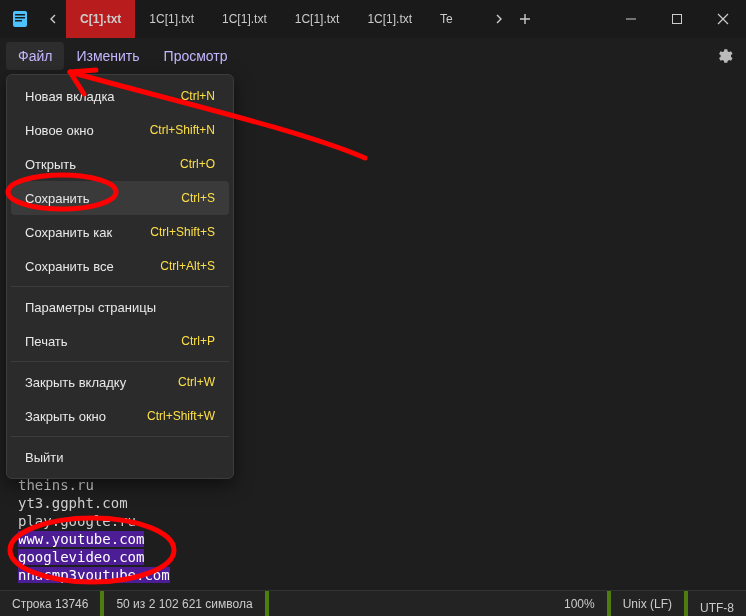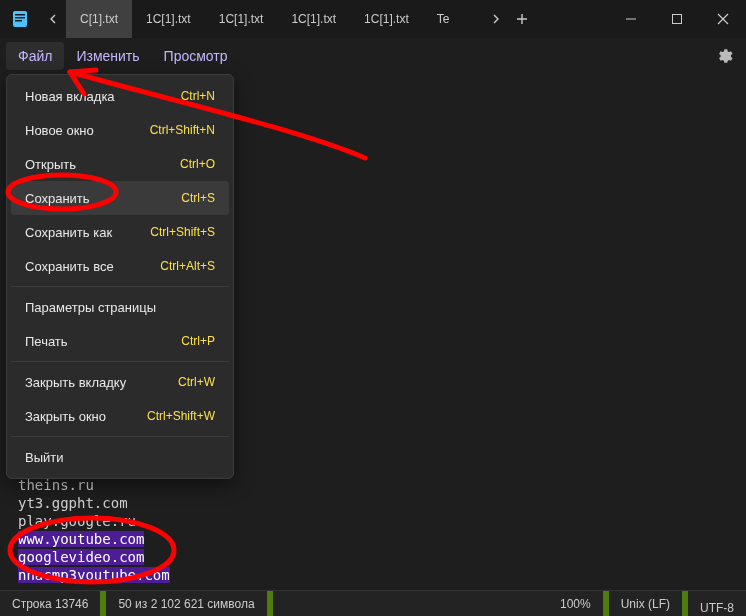--- a/index.html
+++ b/index.html
@@ -4,41 +4,41 @@
 <style>
   * { margin: 0; padding: 0; box-sizing: border-box; }
   html, body { width: 746px; height: 616px; overflow: hidden; font-family: "Segoe UI", Arial, sans-serif; background: #1e1e1e; color: #d4d4d4; }
   .window { width: 746px; height: 616px; background: #1e1e1e; display: flex; flex-direction: column; position: relative; }
   
   .titlebar { height: 38px; background: #1a1a1a; display: flex; align-items: center; }
   .app-icon { width: 40px; display: flex; align-items: center; justify-content: center; color: #4cc2ff; }
   .tabs { display: flex; align-items: center; height: 38px; flex: 1; overflow: hidden; }
   .nav-btn { width: 26px; height: 38px; display: flex; align-items: center; justify-content: center; color: #cccccc; }
   .tab { height: 38px; padding: 0 14px; display: flex; align-items: center; font-size: 12px; color: #cccccc; min-width: 60px; }
-  .tab.active { background: #404040; }
+  .tab.active { background: #b91c1c; font-weight: bold; }
   .win-controls { display: flex; }
   .win-btn { width: 46px; height: 38px; display: flex; align-items: center; justify-content: center; color: #cccccc; }
   
   .menubar { height: 36px; background: #1e1e1e; display: flex; align-items: center; padding: 0 6px; position: relative; }
   .menu-item { padding: 6px 12px; font-size: 14px; color: #c4b5fd; border-radius: 4px; }
   .menu-item.active { background: #2d2d2d; }
   .settings-btn { margin-left: auto; width: 32px; height: 32px; display: flex; align-items: center; justify-content: center; color: #cccccc; }
   
   .dropdown { position: absolute; left: 6px; top: 74px; width: 228px; background: #2b2b2b; border: 1px solid #3c3c3c; border-radius: 6px; box-shadow: 0 6px 18px rgba(0,0,0,0.5); padding: 4px; z-index: 10; }
   .dd-item { display: flex; align-items: center; justify-content: space-between; height: 34px; padding: 0 14px; font-size: 13px; color: #e8e8e8; border-radius: 4px; }
   .dd-item.hover { background: #3a3a3a; }
   .dd-shortcut { font-size: 12px; color: #fde047; }
   .dd-sep { height: 1px; background: #3c3c3c; margin: 3px 0; }
   
   .content { flex: 1; padding: 0 18px 6px 18px; font-family: Consolas, monospace; font-size: 14px; line-height: 18px; display: flex; flex-direction: column; justify-content: flex-end; color: #d0d0d0; overflow: hidden; }
   .text-line { white-space: pre; }
   .sel { background: #4c1d95; color: #ffffff; }
   
   .statusbar { height: 26px; background: #232323; border-top: 1px solid #333; display: flex; align-items: center; font-size: 12px; color: #cccccc; }
-  .st-item { padding: 0 12px; height: 26px; display: flex; align-items: center; border-right: 6px solid #4d7c0f; }
+  .st-item { padding: 0 12px; height: 26px; display: flex; align-items: center; border-right: 4px solid #4d7c0f; }
   .st-item.noborder { border-right: none; margin-top: 8px; }
   .st-spacer { flex: 1; }
   
   .anno { position: absolute; pointer-events: none; z-index: 20; }
   svg.arrow { overflow: visible; }
 </style>
 </head>
 <body>
 
 <div class="window">

